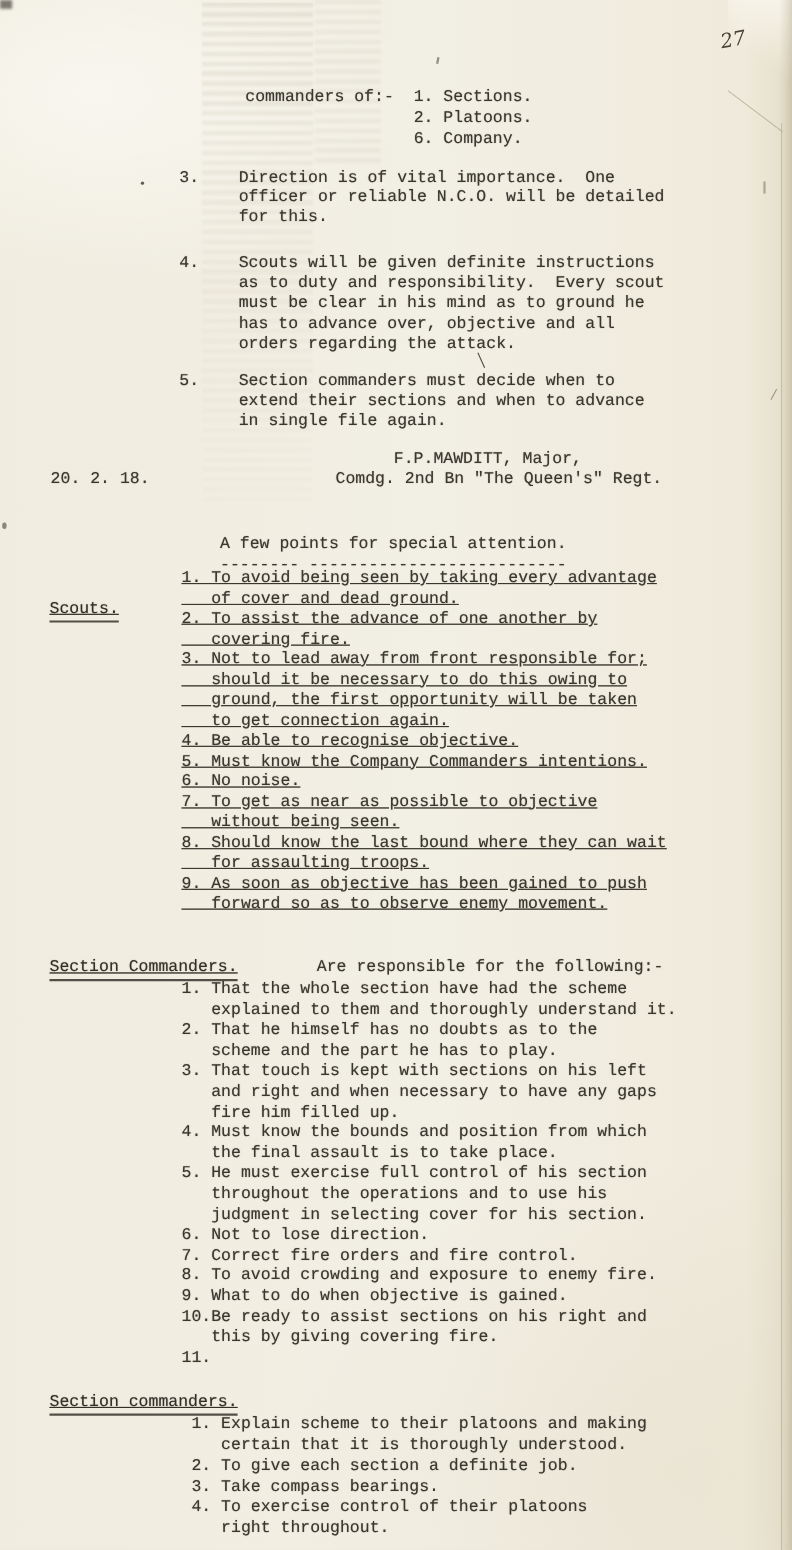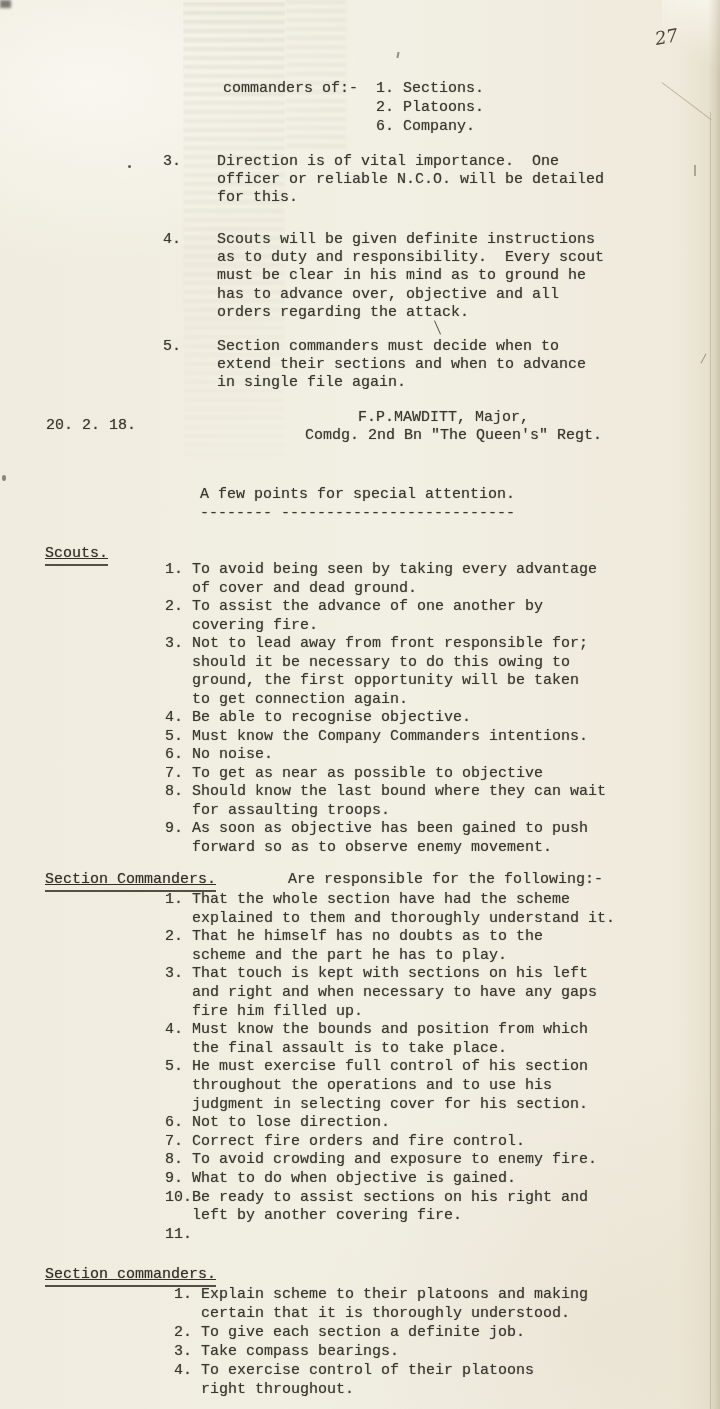--- a/index.html
+++ b/index.html
@@ -144,40 +144,41 @@
       <div class="tline">5.    Section commanders must decide when to</div>
       <div class="tline">      extend their sections and when to advance</div>
       <div class="tline">      in single file again.</div>
     </div>
     <div class="typed" style="left: 358px; top: 409px; text-align: right;">
       <div class="tline">F.P.MAWDITT, Major,</div>
     </div>
     <div class="typed" style="left: 305px; top: 427px;">
       <div class="tline">Comdg. 2nd Bn "The Queen's" Regt.</div>
     </div>
-    <div class="typed" style="left: 46px; top: 417px; text-align: right;">
+    <div class="typed" style="left: 46px; top: 427px; text-align: right;">
       <div class="tline">20. 2. 18.</div>
     </div>
     <div class="typed" style="left: 200px; top: 486px; line-height: 18.5px;">
       <div class="tline">A few points for special attention.</div>
       <div class="tline">-------- --------------------------</div>
     </div>
-    <div class="typed" style="left: 165px; top: 561px; line-height: 18.5px;">
+    <div class="typed" style="left: 165px; top: 517px; line-height: 18.5px; text-decoration: underline;">
       <div class="tline">1. To avoid being seen by taking every advantage</div>
       <div class="tline">   of cover and dead ground.</div>
       <div class="tline">2. To assist the advance of one another by</div>
       <div class="tline">   covering fire.</div>
       <div class="tline">3. Not to lead away from front responsible for;</div>
       <div class="tline">   should it be necessary to do this owing to</div>
       <div class="tline">   ground, the first opportunity will be taken</div>
       <div class="tline">   to get connection again.</div>
       <div class="tline">4. Be able to recognise objective.</div>
       <div class="tline">5. Must know the Company Commanders intentions.</div>
       <div class="tline">6. No noise.</div>
       <div class="tline">7. To get as near as possible to objective</div>
+      <div class="tline">   without being seen.</div>
       <div class="tline">8. Should know the last bound where they can wait</div>
       <div class="tline">   for assaulting troops.</div>
       <div class="tline">9. As soon as objective has been gained to push</div>
       <div class="tline">   forward so as to observe enemy movement.</div>
     </div>
     <div class="typed" style="left: 288px; top: 871px;">
       <div class="tline">Are responsible for the following:-</div>
     </div>
     <div class="typed" style="left: 165px; top: 891px; line-height: 18.6px;">
       <div class="tline">1. That the whole section have had the scheme</div>
@@ -190,21 +191,21 @@
       <div class="tline">4. Must know the bounds and position from which</div>
       <div class="tline">   the final assault is to take place.</div>
       <div class="tline">5. He must exercise full control of his section</div>
       <div class="tline">   throughout the operations and to use his</div>
       <div class="tline">   judgment in selecting cover for his section.</div>
       <div class="tline">6. Not to lose direction.</div>
       <div class="tline">7. Correct fire orders and fire control.</div>
       <div class="tline">8. To avoid crowding and exposure to enemy fire.</div>
       <div class="tline">9. What to do when objective is gained.</div>
       <div class="tline">10.Be ready to assist sections on his right and</div>
-      <div class="tline">   left by another covering fire.</div>
+      <div class="tline">   this by giving covering fire.</div>
       <div class="tline">11.</div>
     </div>
     <div class="typed" style="left: 174px; top: 1285px; line-height: 19px;">
       <div class="tline">1. Explain scheme to their platoons and making</div>
       <div class="tline">   certain that it is thoroughly understood.</div>
       <div class="tline">2. To give each section a definite job.</div>
       <div class="tline">3. Take compass bearings.</div>
       <div class="tline">4. To exercise control of their platoons</div>
       <div class="tline">   right throughout.</div>
     </div>

